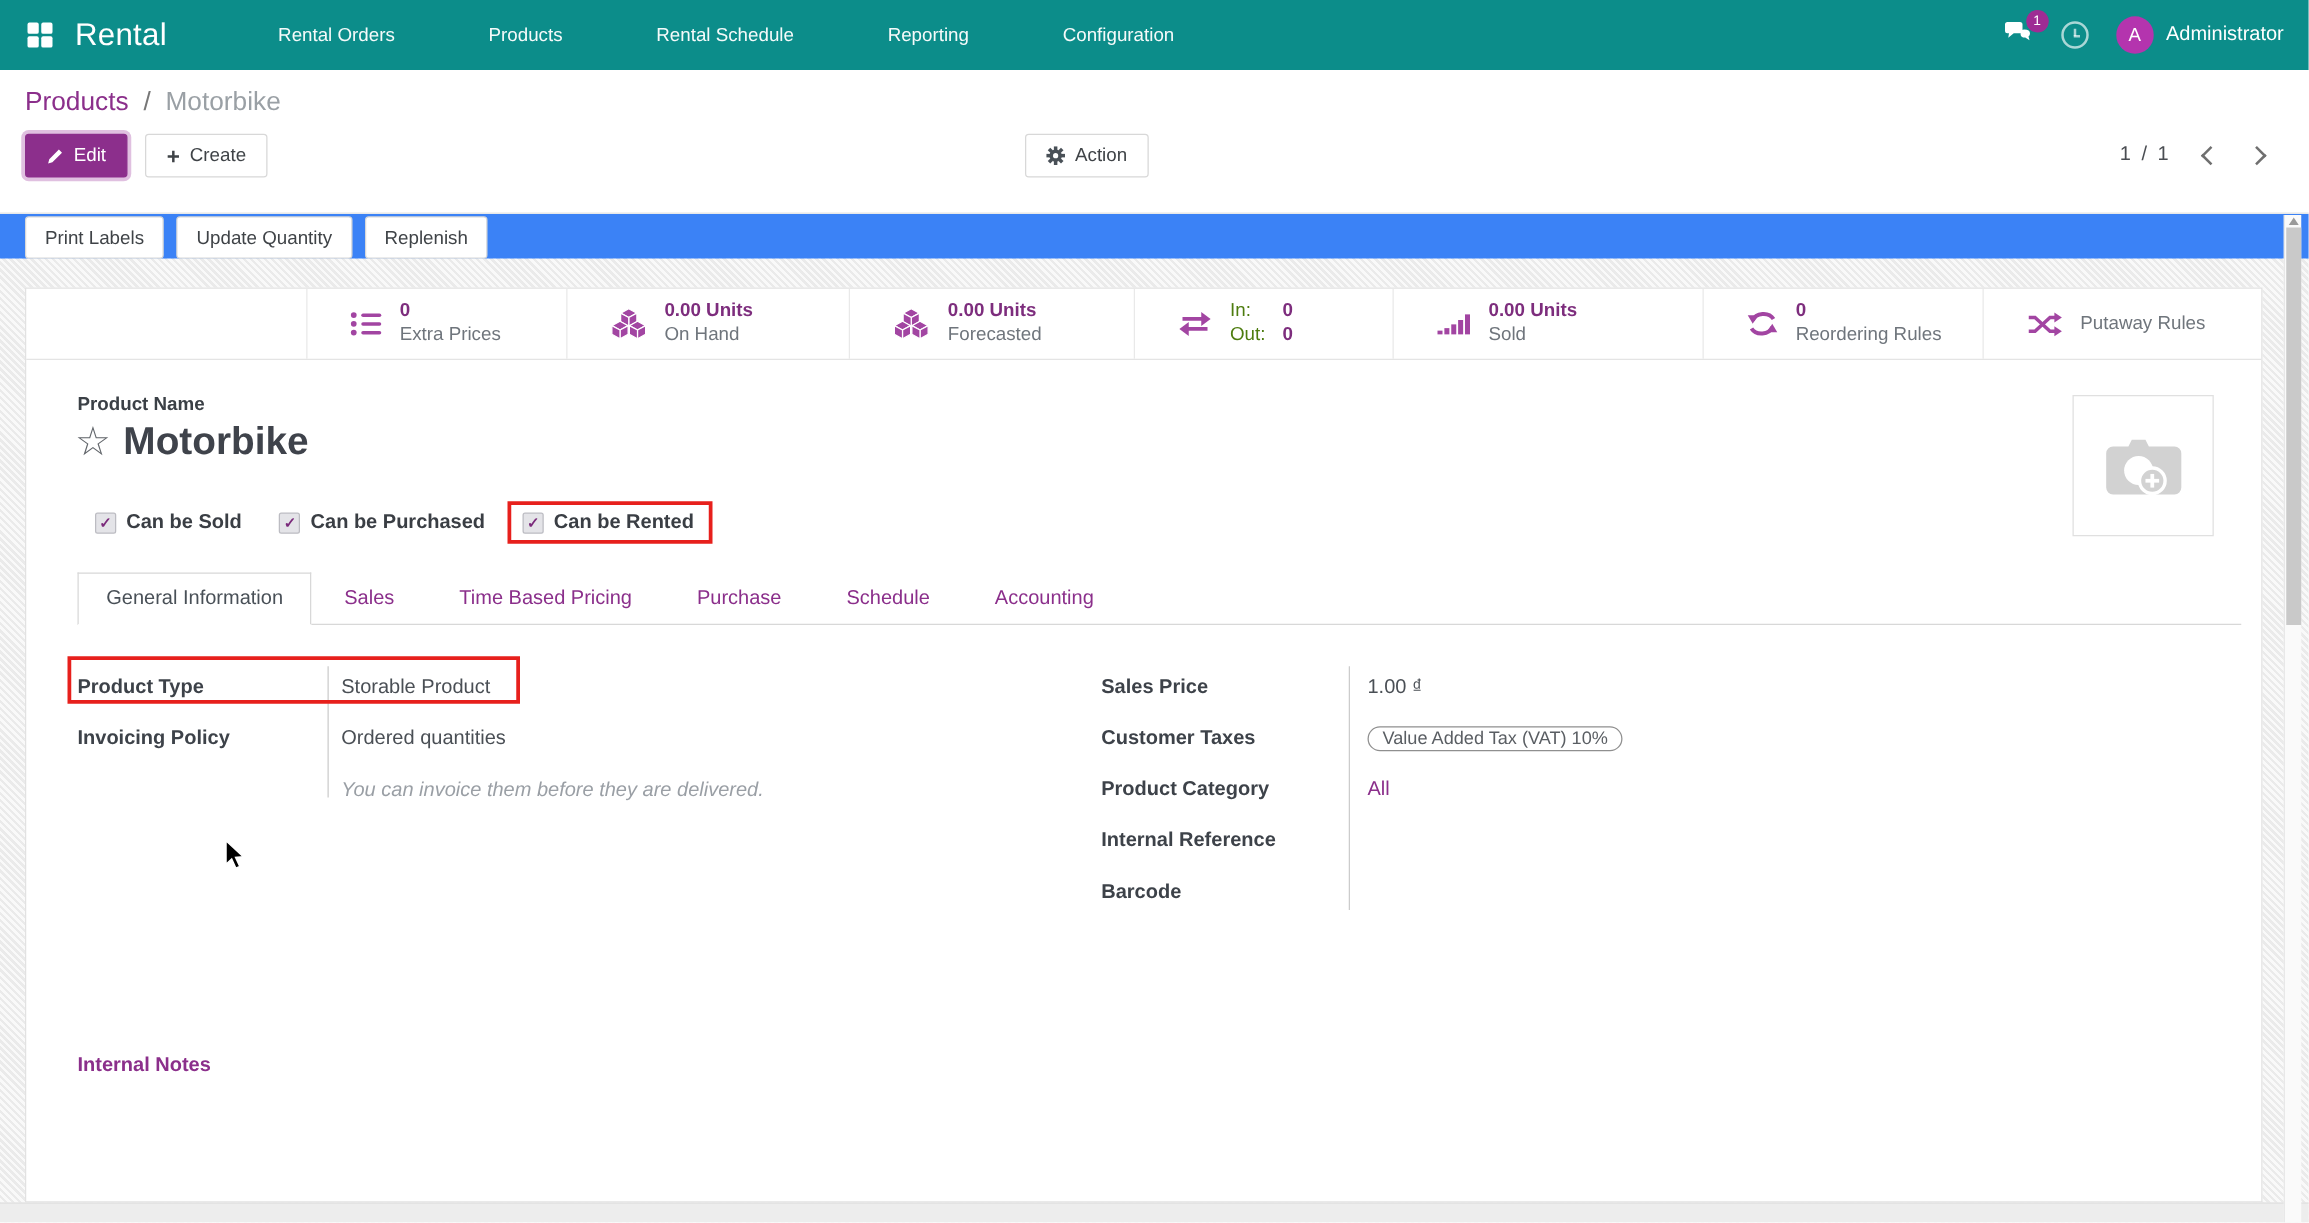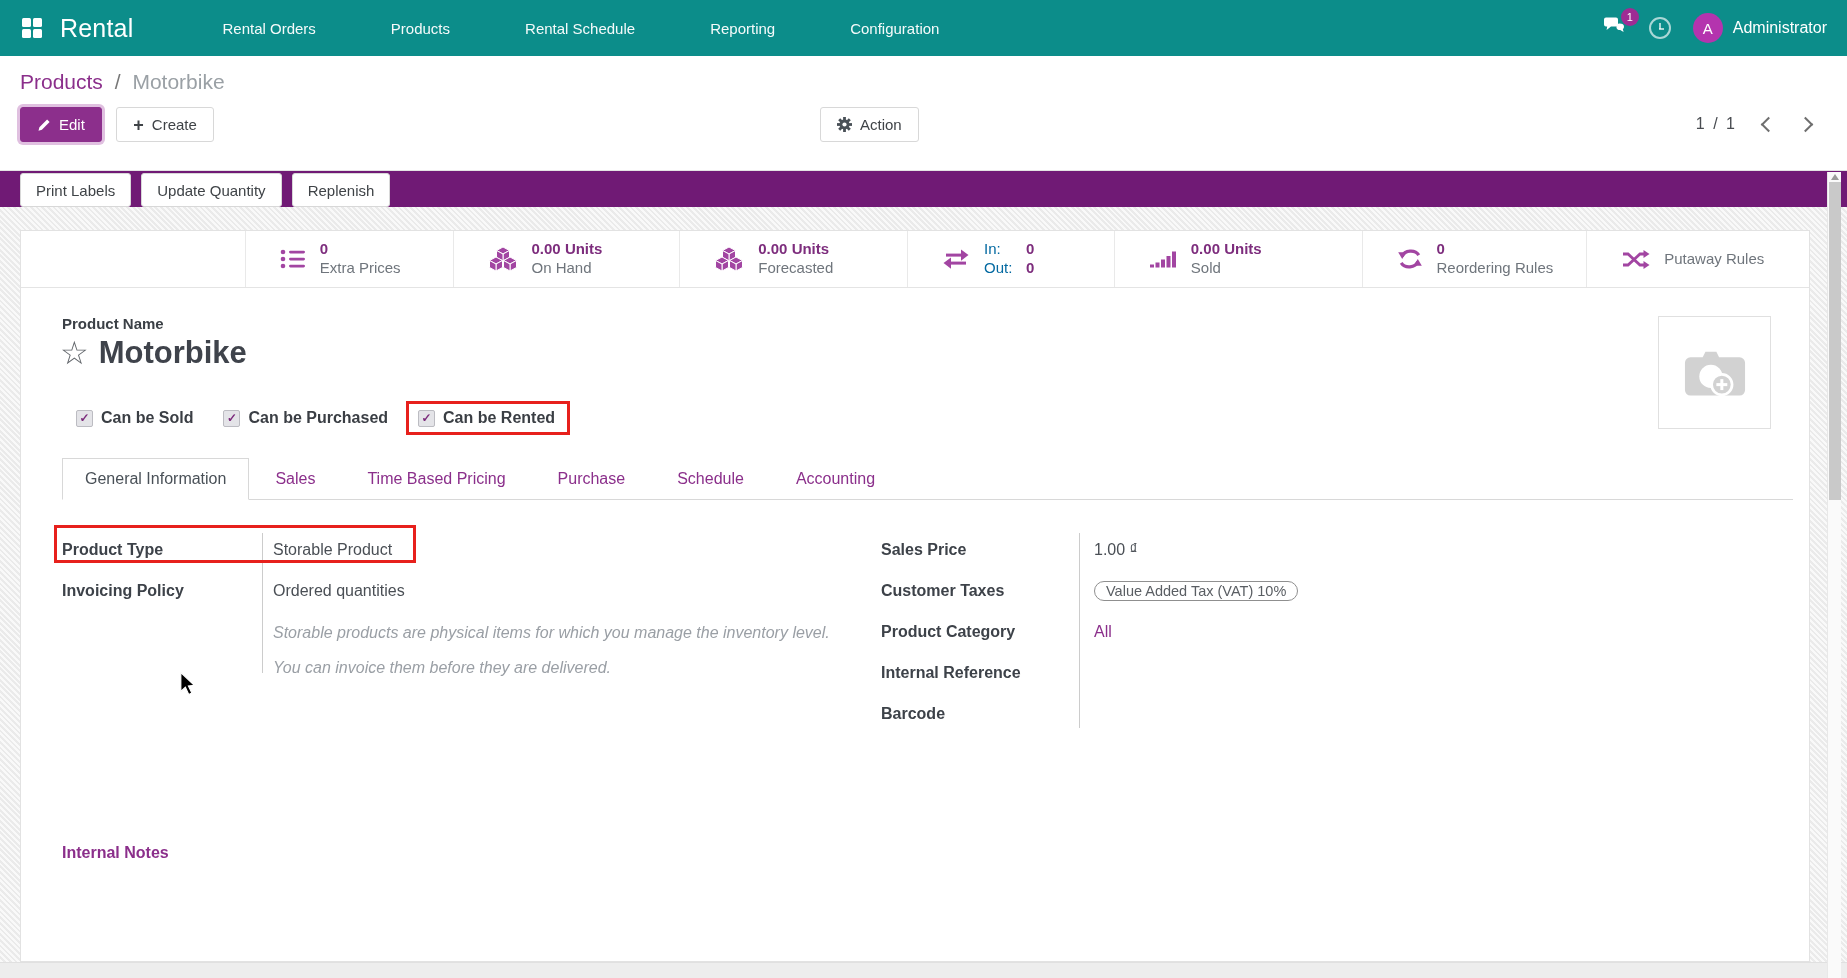--- a/index.html
+++ b/index.html
@@ -34,37 +34,37 @@
   .btn-primary { background:#8c2f8c; border-color:#8c2f8c; color:#fff; box-shadow:0 0 0 3px #e0c0e0; margin-right:10px; }
   .btn-action { position:absolute; left:800px; top:0; }
   .pager { position:absolute; right:16px; top:8px; display:flex; align-items:center; gap:26px; font-size:16px; color:#4a4d52; }
   .pager-count { letter-spacing:2px; }
   .chev { width:11px; height:11px; border-right:2.5px solid #6f6f6f; border-bottom:2.5px solid #6f6f6f; display:inline-block; cursor:pointer; }
   .chev-left { transform:rotate(135deg); }
   .chev-right { transform:rotate(-45deg); }
   .gear-svg { display:inline-block; }
 
   
-  .status-row { height:36px; background:#701a75; padding:2px 20px 0; display:flex; gap:10px; }
+  .status-row { height:36px; background:#3b82f6; padding:2px 20px 0; display:flex; gap:10px; }
   .btn-flat { font-size:15px; padding:5px 15px; }
 
   
   .content { position:relative; height:771px; background:#f0f0f0;
     background-image:repeating-linear-gradient(45deg, rgba(255,255,255,.6) 0 2px, rgba(0,0,0,0.025) 2px 4px); }
   .sheet { position:absolute; left:20px; top:23px; width:1790px; height:732px; background:#fff; border:1px solid #e2e2e2; }
 
   
   .stat-row { position:absolute; top:0; left:0; right:0; height:57px; display:flex; border-bottom:1px solid #e4e4e4; }
   .stat-cell { border-right:1px solid #e9e9e9; display:flex; align-items:center; padding-left:34px; gap:14px; cursor:pointer; }
   .stat-cell.empty { cursor:default; }
   .stat-text { line-height:1.25; font-size:15px; }
   .stat-value { color:#7d2d7d; font-weight:700; }
   .stat-label { color:#6f757c; }
   .inout-grid { display:grid; grid-template-columns:42px auto; font-size:15px; line-height:1.25; }
-  .inout-grid .k { color:#0369a1; } .inout-grid .v { color:#7d2d7d; font-weight:700; }
+  .inout-grid .k { color:#4d7c0f; } .inout-grid .v { color:#7d2d7d; font-weight:700; }
 
   
   .pn-label { position:absolute; left:41px; top:84px; font-size:15px; font-weight:700; color:#3b4046; }
   .name-line { position:absolute; left:39px; top:104px; display:flex; align-items:center; gap:10px; }
   .star { font-size:32px; color:#62666b; line-height:1; cursor:pointer; }
   .prod-name { font-size:31px; font-weight:700; color:#3f434b; }
 
   
   .cb-row { position:absolute; left:55px; top:178px; display:flex; align-items:center; gap:30px; }
   .cb-item { display:flex; align-items:center; gap:8px; cursor:pointer; }
@@ -362,21 +362,20 @@
         <div class="red-box-row"></div>
         <div class="frow">
           <div class="flabel">Product Type</div>
           <div class="fvalue">Storable Product</div>
         </div>
         <div class="frow">
           <div class="flabel">Invoicing Policy</div>
           <div class="fvalue">Ordered quantities</div>
         </div>
         <div class="help-block">
-          <p>Storable products are physical items for which you manage the inventory level.</p>
           <p>You can invoice them before they are delivered.</p>
         </div>
       </div>
 
       <div class="group group-right" style="position:absolute;">
         <div class="frow">
           <div class="flabel">Sales Price</div>
           <div class="fvalue">1.00 ₫</div>
         </div>
         <div class="frow">

